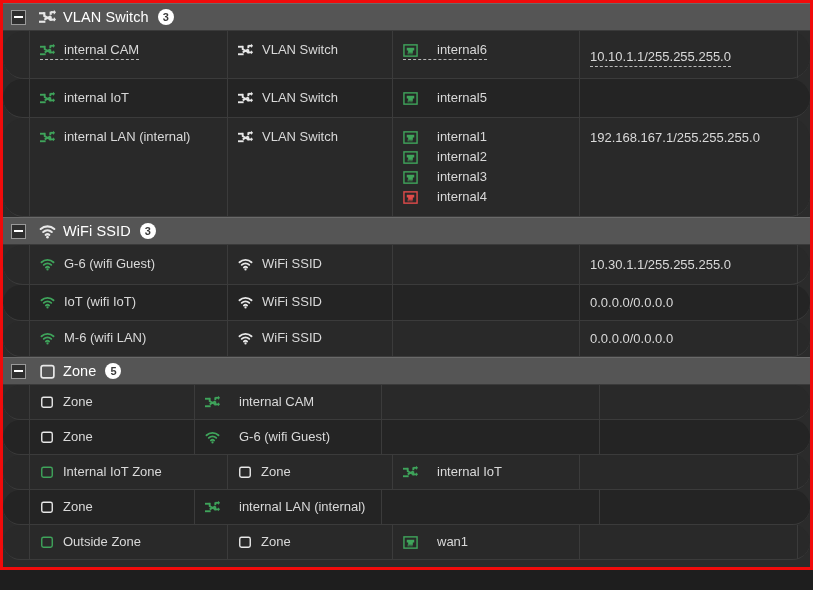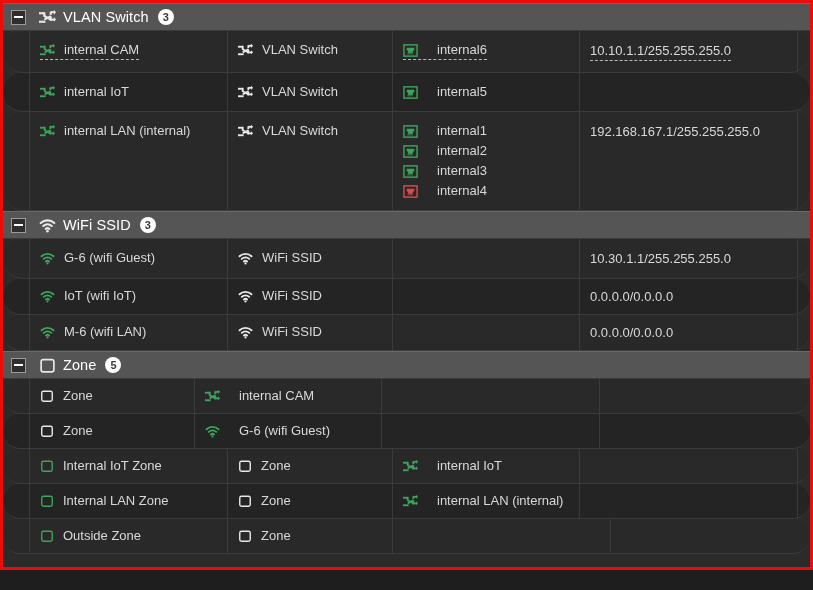--- a/index.html
+++ b/index.html
@@ -107,21 +107,21 @@
     gap: 9px;
   }
   .nm .lbl { line-height: 16px; }
   .nm.focusring .lbl,
   .nm.focusring { }
   .focusring {
     border-bottom: 1px dashed #b9b9b9;
     padding-bottom: 1px;
   }
   .addr { line-height: 16px; padding-top: 1px; }
-  .addr.focusring { display: inline-block; }
+  .addr.focusring { display: inline-block; margin-top: 6px; }
 
   .iface-list { display: flex; flex-direction: column; gap: 4px; }
   .iface-item { display: flex; align-items: center; gap: 19px; line-height: 16px; }
 
   .ico { flex: 0 0 auto; display: inline-flex; align-items: center; justify-content: center; }
   .ico svg { display: block; }
 
   .row-tall .cell { padding-top: 11px; padding-bottom: 11px; }
 </style>
 </head>
@@ -645,30 +645,20 @@
               </span>
               <span class="lbl">internal IoT</span>
             </div>
           </div>
         </div>
         <div class="cell c-addr"></div>
         <div class="cell c-tail"></div>
       </div>
       <div class="row alt">
         <div class="cell c-gutter"></div>
-        <div class="cell c-name">
-          <span class="nm">
-            <span class="ico">
-              <svg width="14" height="14" viewBox="0 0 16 16">
-                <rect x="2" y="2.5" width="12" height="11.5" rx="2" ry="2" fill="none" stroke="#3fa45b" stroke-width="1.6"></rect>
-              </svg>
-            </span>
-            <span class="lbl">Internal LAN Zone</span>
-          </span>
-        </div>
         <div class="cell c-type">
           <span class="nm">
             <span class="ico">
               <svg width="14" height="14" viewBox="0 0 16 16">
                 <rect x="2" y="2.5" width="12" height="11.5" rx="2" ry="2" fill="none" stroke="#e8e8e8" stroke-width="1.6"></rect>
               </svg>
             </span>
             <span class="lbl">Zone</span>
           </span>
         </div>
@@ -714,17 +704,33 @@
         <div class="cell c-type">
           <span class="nm">
             <span class="ico">
               <svg width="14" height="14" viewBox="0 0 16 16">
                 <rect x="2" y="2.5" width="12" height="11.5" rx="2" ry="2" fill="none" stroke="#e8e8e8" stroke-width="1.6"></rect>
               </svg>
             </span>
             <span class="lbl">Zone</span>
           </span>
         </div>
+        <div class="cell c-iface">
+          <div class="iface-list">
+            <div class="iface-item">
+              <span class="ico">
+                <svg width="15" height="15" viewBox="0 0 16 16">
+                  <rect x="1" y="2" width="14" height="12" fill="none" stroke="#3fa45b" stroke-width="1.5"></rect>
+                  <path d="M4 5 h8 v3 h-1.5 v2.5 h-5 V8 H4 Z" fill="#3fa45b"></path>
+                  <rect x="5" y="10" width="1" height="2.2" fill="#3fa45b"></rect>
+                  <rect x="7" y="10" width="1" height="2.2" fill="#3fa45b"></rect>
+                  <rect x="9" y="10" width="1" height="2.2" fill="#3fa45b"></rect>
+                </svg>
+              </span>
+              <span class="lbl">wan1</span>
+            </div>
+          </div>
+        </div>
         <div class="cell c-addr"></div>
         <div class="cell c-tail"></div>
       </div>
     </div>
 </div>
 
 </body></html>

